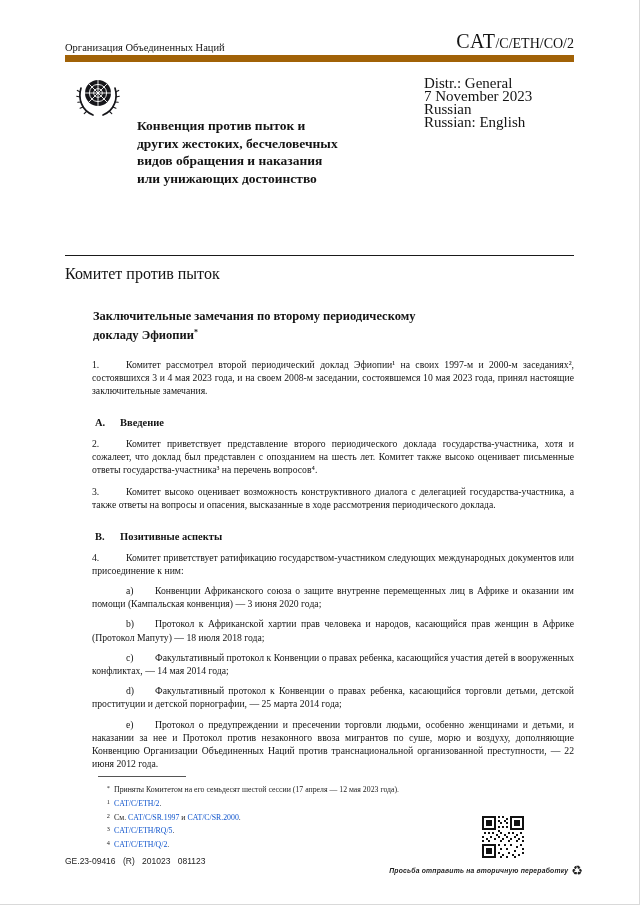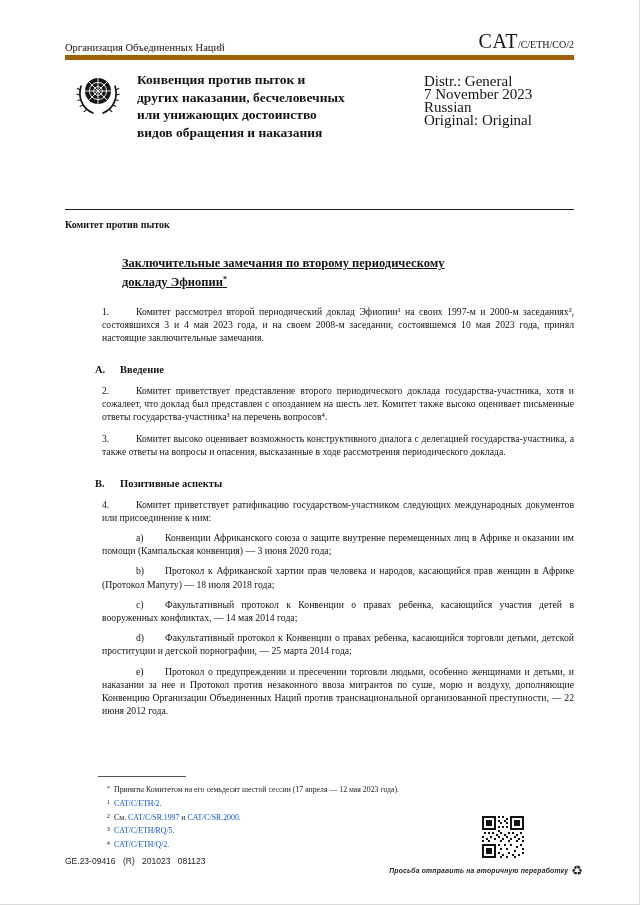--- a/index.html
+++ b/index.html
@@ -5,35 +5,35 @@
   * { margin:0; padding:0; box-sizing:border-box; }
   html,body { background:#e9e9e9; }
   .page {
     width:640px; height:905px; background:#ffffff; position:relative;
     font-family:"Liberation Serif", serif; color:#141414;
     padding:30px 65px 0 65px; overflow:hidden; margin:0 auto;
     border-right:1px solid #d9d9d9; border-bottom:1px solid #d9d9d9;
   }
   
   .header-row { display:flex; justify-content:space-between; align-items:flex-end;
-    border-bottom:5px solid #a16207; padding-bottom:2px; }
+    border-bottom:7px solid #a16207; padding-bottom:2px; }
   .org { font-size:10.5px; }
   .symbol-main { font-size:20px; letter-spacing:0.5px; }
-  .symbol-suffix { font-size:10px;margin-top:26px; }
+  .symbol-suffix { font-size:14px;margin-top:26px; }
   
   .masthead { display:flex; margin-top:11px; }
   .emblem { width:46px; margin-left:10px; flex:0 0 auto; }
-  .treaty-title { margin-left:16px; width:262px; font-weight:bold; font-size:13.5px; line-height:17.5px; }
+  .treaty-title { margin-left:16px; width:262px; font-weight:bold; font-size:13.5px; line-height:17.5px;margin-top:44px; }
   .distr { margin-left:auto; width:150px; font-size:15px; line-height:13px; padding-top:4px; }
   .mid-rule { height:1px; background:#1a1a1a; margin-top:68px; }
-  .committee { margin-top:9px; font-weight:bold; font-size:10px; }
-  .doc-title { margin:26px 0 0 57px; font-weight:bold; font-size:12.5px; line-height:15.5px; width:430px;text-decoration:underline; }
+  .committee { margin-top:9px; font-weight:normal; font-size:16px; }
+  .doc-title { margin:26px 0 0 28px; font-weight:bold; font-size:12.5px; line-height:15.5px; width:430px; }
   sup.titleref { font-size:8px; vertical-align:4px; }
   
-  .para, .subpara { margin-left:37px; font-size:9.7px; line-height:13.2px; text-align:justify; }
+  .para, .subpara { margin-left:27px; font-size:9.7px; line-height:13.2px; text-align:justify; }
   .para { margin-top:9px; }
   .para.first { margin-top:15px; }
   .pnum { display:inline-block; width:34px; }
   .section { display:flex; margin-top:19px; font-weight:bold; font-size:10.5px; }
   .slet { width:25px; margin-left:30px; flex:0 0 auto; }
   .subpara { margin-top:7px; text-indent:34px; }
   .ilet { display:inline-block; width:29px; text-indent:0; }
   
   .footnotes { position:absolute; left:98px; top:776px; width:440px; font-size:7.8px; line-height:11.8px; color:#1d1d1d; }
   .fn-rule { width:88px; border-top:1px solid #555; margin-bottom:5px; }
@@ -83,29 +83,29 @@
           <path d="M40.6,19 l3.1,-1.6"></path>
             <path d="M41,24 l3.3,-0.8"></path>
             <path d="M40,29 l3.2,0.2"></path>
             <path d="M38,34 l2.9,1.2"></path>
             <path d="M34.5,38.5 l2.3,2.2"></path>
         </g>
       </svg>
     </div>
     <div class="treaty-title">
       <div>Конвенция против пыток и</div>
-      <div>других наказании, бесчеловечных</div>
+      <div>других жестоких, бесчеловечных</div>
+      <div>видов обращения и наказания</div>
       <div>или унижающих достоинство</div>
-      <div>видов обращения и наказания</div>
     </div>
     <div class="distr">
       <div>Distr.: General</div>
       <div>7 November 2023</div>
       <div>Russian</div>
-      <div>Original: Original</div>
+      <div>Russian: English</div>
     </div>
   </div>
 
   <div class="mid-rule"></div>
 
   <div class="committee">Комитет против пыток</div>
 
   <h1 class="doc-title">
     <span>Заключительные замечания по второму периодическому</span><br>
     <span>докладу Эфиопии</span><sup class="titleref">*</sup>

